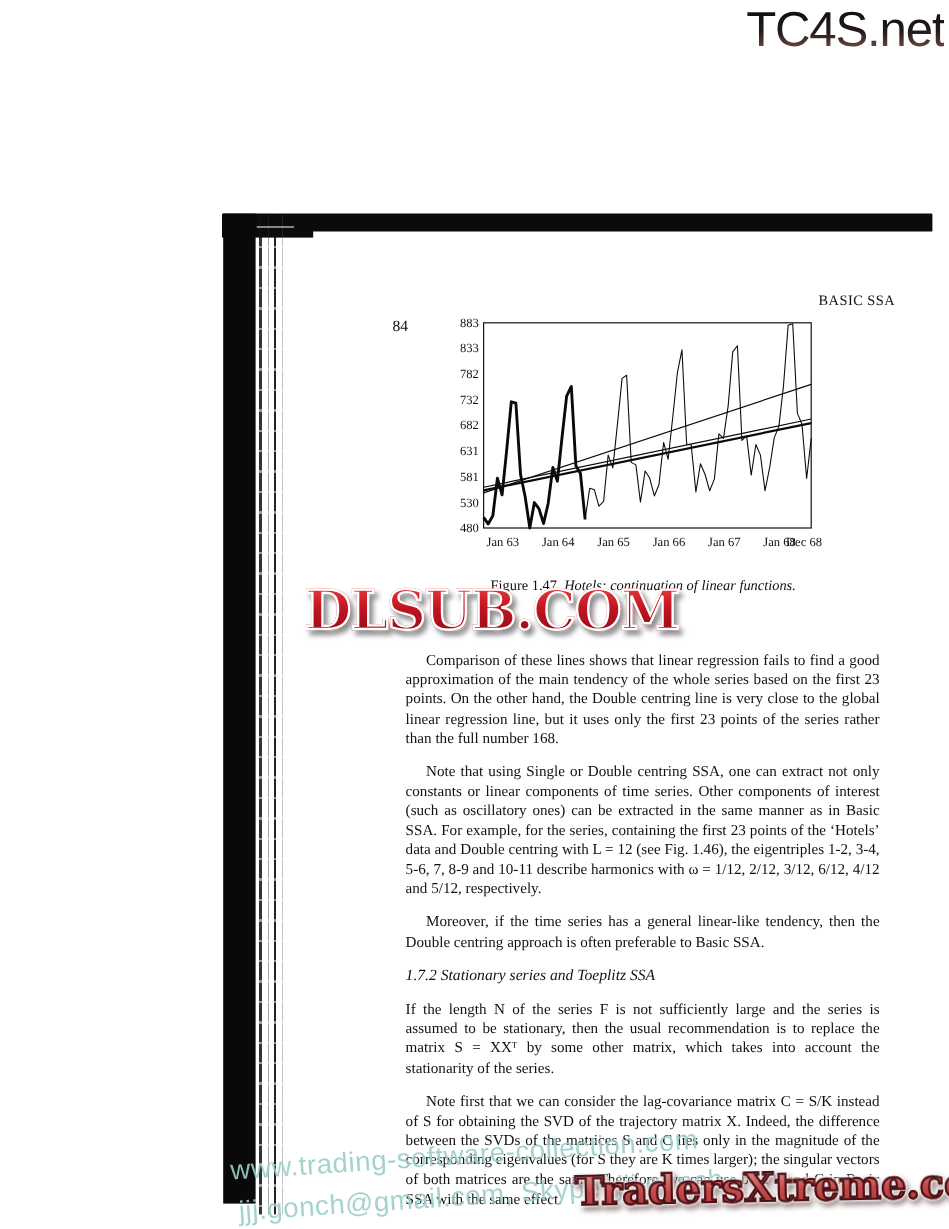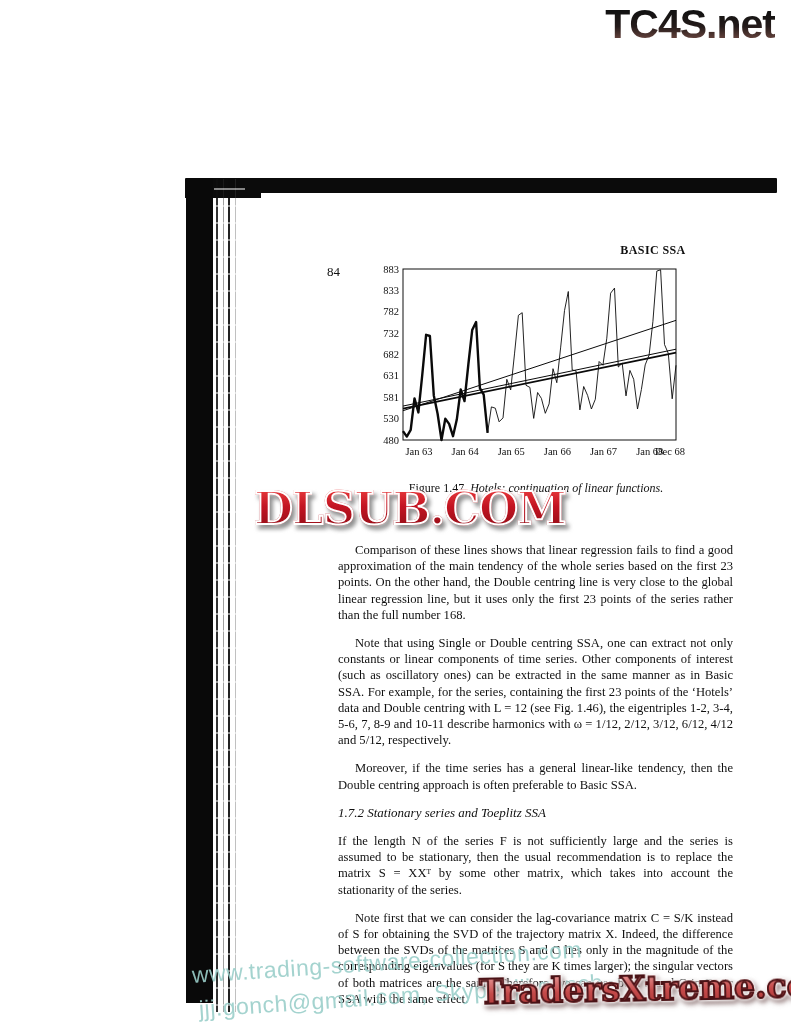--- a/index.html
+++ b/index.html
@@ -4,22 +4,22 @@
 <style>
   html,body{margin:0;padding:0;}
   body{
     width:791px;height:1024px;position:relative;overflow:hidden;
     background:#ffffff;
     font-family:"Liberation Serif", serif;
     color:#101010;
   }
   
   .wm-tc4s{
-    position:absolute;top:4px;right:16px;
-    font-family:"Liberation Sans", sans-serif;font-weight:bold;
+    position:absolute;top:4px;right:4px;
+    font-family:"Liberation Sans", sans-serif;font-weight:normal;
     font-size:41px;letter-spacing:-1px;line-height:1;
     background:linear-gradient(180deg,#121212 18%,#241b1a 55%,#7d5149 96%);
     -webkit-background-clip:text;background-clip:text;color:transparent;
     filter:blur(.3px);
   }
   .wm-dlsub{
     position:absolute;left:254px;top:486px;line-height:1;
     font-family:"DejaVu Serif", serif;font-weight:bold;
     font-size:45px;letter-spacing:-1px;white-space:nowrap;
     background:linear-gradient(180deg,#ee4040 0%,#c31422 45%,#8f0d16 100%);
@@ -59,22 +59,22 @@
       repeating-linear-gradient(90deg,
         rgba(0,0,0,0) 0 2px, rgba(15,15,15,.85) 2px 4px,
         rgba(0,0,0,0) 4px 9px, rgba(45,45,45,.45) 9px 10px,
         rgba(0,0,0,0) 10px 14px, rgba(10,10,10,.9) 14px 16px,
         rgba(0,0,0,0) 16px 21px, rgba(75,75,75,.35) 21px 22px,
         rgba(0,0,0,0) 22px 31px);
     filter:blur(.4px);
   }
   
   .page-num{position:absolute;left:327px;top:242px;font-size:13px;margin-top:22px;}
-  .running-title{position:absolute;left:560px;top:243px;width:186px;text-align:center;
-    font-size:12px;font-weight:bold;letter-spacing:.4px;}
+  .running-title{position:absolute;left:560px;top:243px;width:186px;text-align:right;
+    font-size:12px;font-weight:normal;letter-spacing:.4px;}
   .chart{position:absolute;left:380px;top:262px;width:316px;height:202px;}
   #chart-svg{width:316px;height:202px;display:block;}
   #chart-svg text{font-family:"Liberation Serif", serif;}
   .caption{position:absolute;left:326px;top:481px;width:420px;text-align:center;font-size:12px;}
   .caption .cap-italic{font-style:italic;}
   .textcol{
     position:absolute;left:326px;top:530px;width:419px;
     font-size:12.6px;line-height:16.2px;text-align:justify;
   }
   .textcol p{margin:12px;text-indent:17px;}

